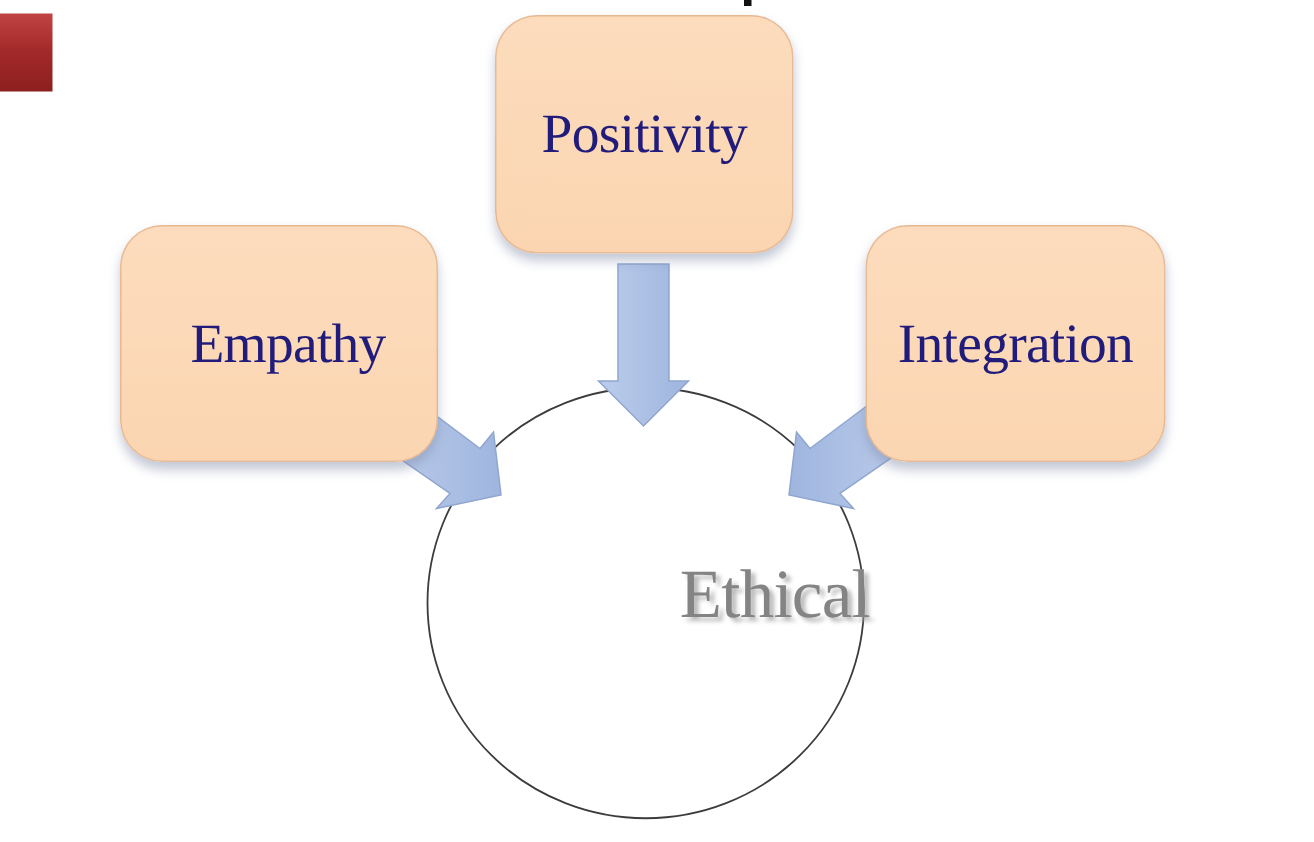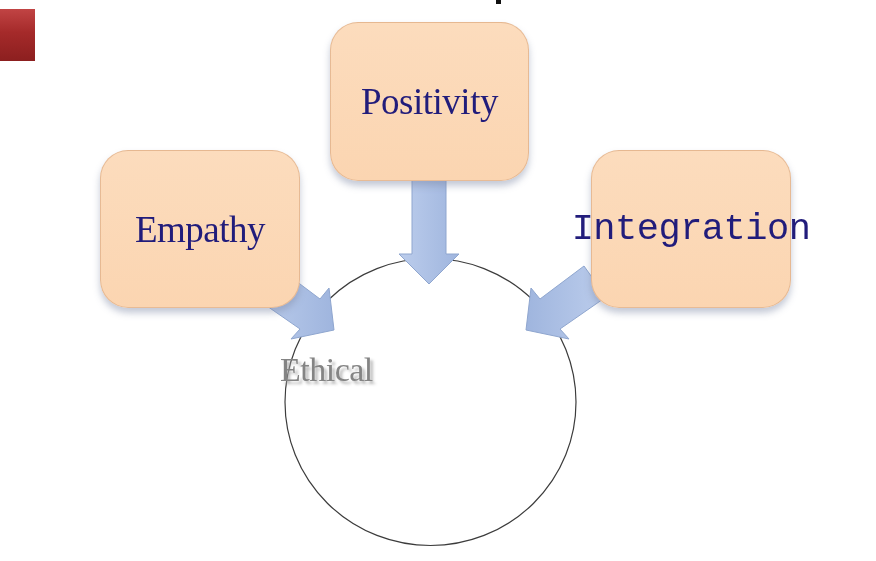--- a/index.html
+++ b/index.html
@@ -21,33 +21,33 @@
     justify-content: center;
     border-radius: 28px;
     background: linear-gradient(180deg, var(--node-fill-top, #fcdcbd), var(--node-fill, #fbd5b1));
     border: 1px solid rgba(214, 160, 118, 0.55);
     box-shadow: 0 5px 7px rgba(125, 136, 164, 0.45);
     color: var(--node-text, #211c7b);
     font-size: 37px;
     letter-spacing: -0.5px;
     text-align: center;
   }
-  .node-positivity  { left: 330px; top: 22px;  width: 197px; height: 157px; text-align: center; }
-  .node-empathy     { left: 100px;  top: 150px; width: 198px; height: 156px; }
-  .node-integration { left: 591px; top: 150px; width: 198px; height: 156px; font-family: Liberation Mono, monospace; }
+  .node-positivity  { left: 330px; top: 10px;  width: 197px; height: 157px; text-align: center; }
+  .node-empathy     { left: 80px;  top: 150px; width: 198px; height: 156px; padding-left: 12px; }
+  .node-integration { left: 577px; top: 150px; width: 198px; height: 156px; }
 
   
   .center-label {
     position: absolute;
     left: 280px;
-    top: 350px;
+    top: 376px;
     width: 300px;
-    text-align: left;
+    text-align: right;
     color: var(--center-text, #848484);
-    font-size: 34px;
+    font-size: 46px;
     line-height: 40px;
     letter-spacing: -0.5px;
     text-shadow: 3px 3px 3px rgba(165, 165, 165, 0.8);
   }
 
   
   .arrow {
     fill: url(#arrowGrad);
     stroke: var(--arrow-border, #8fa6cf);
     stroke-width: 1;

